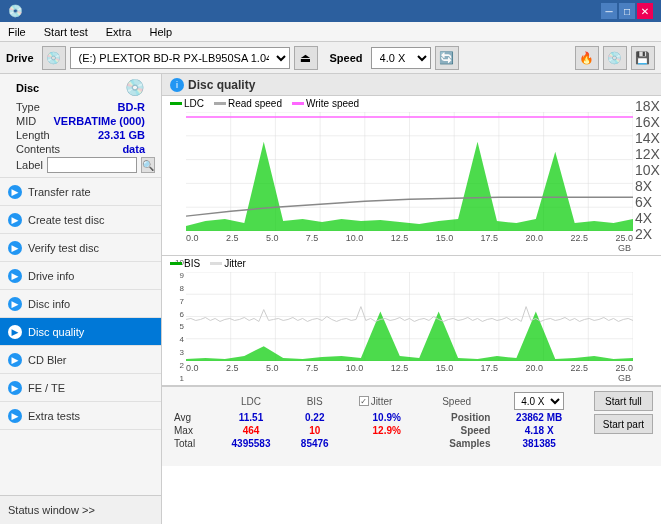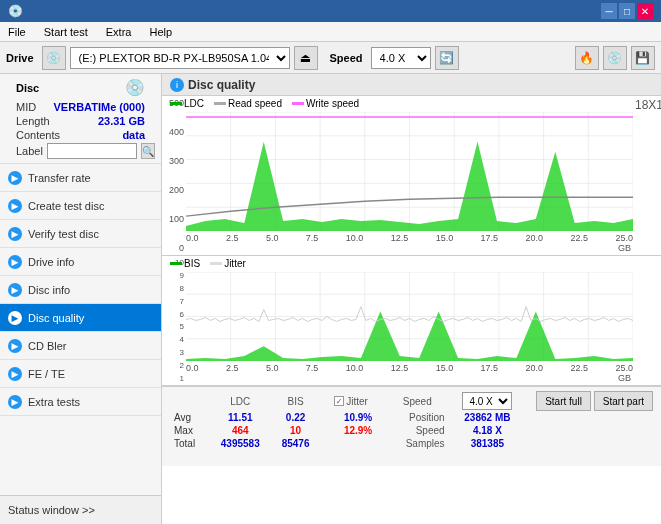--- a/index.html
+++ b/index.html
@@ -69,31 +69,31 @@
     
     .chart-legend { position: absolute; top: 2px; left: 8px; display: flex; gap: 10px; font-size: 10px; z-index: 10; }
     .legend-item { display: flex; align-items: center; gap: 2px; }
     .legend-color { width: 12px; height: 3px; }
     
     
     .stats-area { height: 80px; background: #f5f5f5; border-top: 1px solid #ccc; padding: 4px 8px; display: flex; gap: 10px; }
     .stats-table { flex: 1; }
     .stats-table table { width: 100%; font-size: 10px; border-collapse: collapse; }
     .stats-table th { color: #555; font-weight: normal; text-align: center; padding: 1px 4px; }
-    .stats-table td { text-align: center; padding: 1px 4px; color: #0000cc; font-weight: normal; }
+    .stats-table td { text-align: center; padding: 1px 4px; color: #0000cc; font-weight: bold; }
     .stats-table td.label { color: #333; font-weight: normal; text-align: left; }
     .speed-select-sm { height: 18px; font-size: 10px; background: white; border: 1px solid #999; padding: 0 2px; }
-    .start-buttons { display: flex; flex-direction: row; gap: 3px; }
+    .start-buttons { display: flex; flex-direction: column; gap: 3px; }
     .start-btn { height: 20px; background: #e0e0e0; border: 1px solid #aaa; font-size: 10px; cursor: pointer; padding: 0 8px; white-space: nowrap; }
     
     
     .chart-svg { width: 100%; height: 100%; }
     
     .y-axis { position: absolute; left: 0; top: 0; bottom: 0; width: 24px; display: flex; flex-direction: column; justify-content: space-between; align-items: flex-end; padding: 2px 2px; font-size: 9px; color: #555; }
-    .y-axis-right { position: absolute; right: 0; top: 0; bottom: 0; width: 28px; display: flex; flex-direction: row; align-items: flex-start; padding: 2px 2px; font-size: 12px; color: #555; }
+    .y-axis-right { position: absolute; right: 0; top: 0; bottom: 0; width: 28px; display: flex; flex-direction: column; align-items: flex-start; padding: 2px 2px; font-size: 14px; color: #555; }
     .x-axis { position: absolute; bottom: 12px; left: 24px; right: 28px; display: flex; justify-content: space-between; font-size: 9px; color: #555; }
     .x-axis-label { position: absolute; bottom: 2px; right: 30px; font-size: 9px; color: #555; margin-top: 15px; }
     
     .chart-plot-area { position: absolute; top: 16px; left: 24px; right: 28px; bottom: 24px; background: white; overflow: hidden; }
     
     .nav-spacer { flex: 1; }
   </style>
 </head>
 <body>
 
@@ -136,20 +136,24 @@
 <div class="main">
 
   <div class="left-panel">
 
     <div class="disc-section">
       <div class="disc-header">
         <span class="disc-header-label">Disc</span>
         <span class="disc-icon">💿</span>
       </div>
       <div class="disc-row">
+        <span class="disc-row-label">Type</span>
+        <span class="disc-row-value blue">BD-R</span>
+      </div>
+      <div class="disc-row">
         <span class="disc-row-label">MID</span>
         <span class="disc-row-value blue">VERBATIMe (000)</span>
       </div>
       <div class="disc-row">
         <span class="disc-row-label">Length</span>
         <span class="disc-row-value blue">23.31 GB</span>
       </div>
       <div class="disc-row">
         <span class="disc-row-label">Contents</span>
         <span class="disc-row-value blue">data</span>
@@ -223,28 +227,20 @@
           <div class="legend-item">
             <div class="legend-color" style="background:#aaaaaa;"></div>
             <span>Read speed</span>
           </div>
           <div class="legend-item">
             <div class="legend-color" style="background:#ff66ff;"></div>
             <span>Write speed</span>
           </div>
         </div>
 
-        <div class="y-axis">
-          <span>500</span>
-          <span>400</span>
-          <span>300</span>
-          <span>200</span>
-          <span>100</span>
-          <span>0</span>
-        </div>
 
         <div class="y-axis-right">
           <span>18X</span>
           <span>16X</span>
           <span>14X</span>
           <span>12X</span>
           <span>10X</span>
           <span>8X</span>
           <span>6X</span>
           <span>4X</span>

